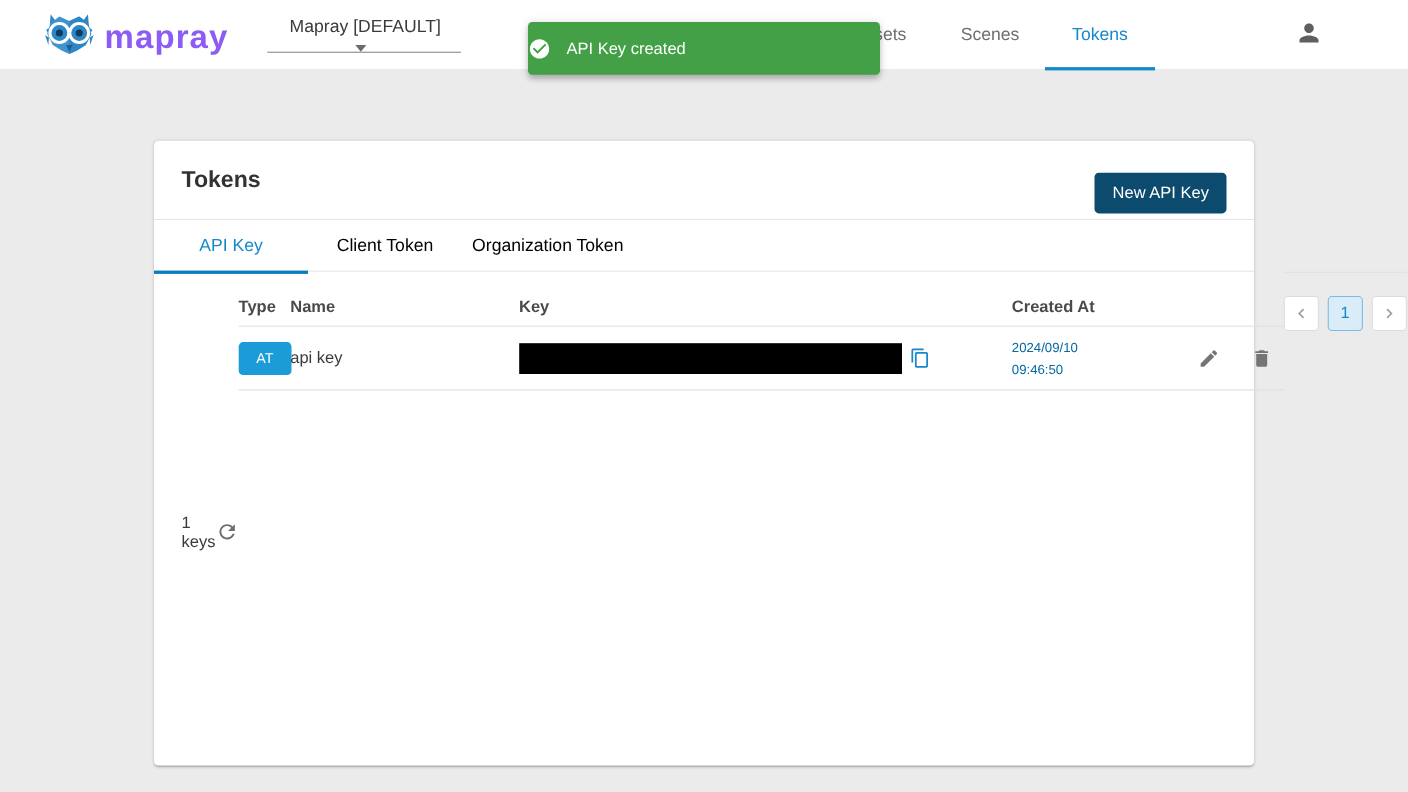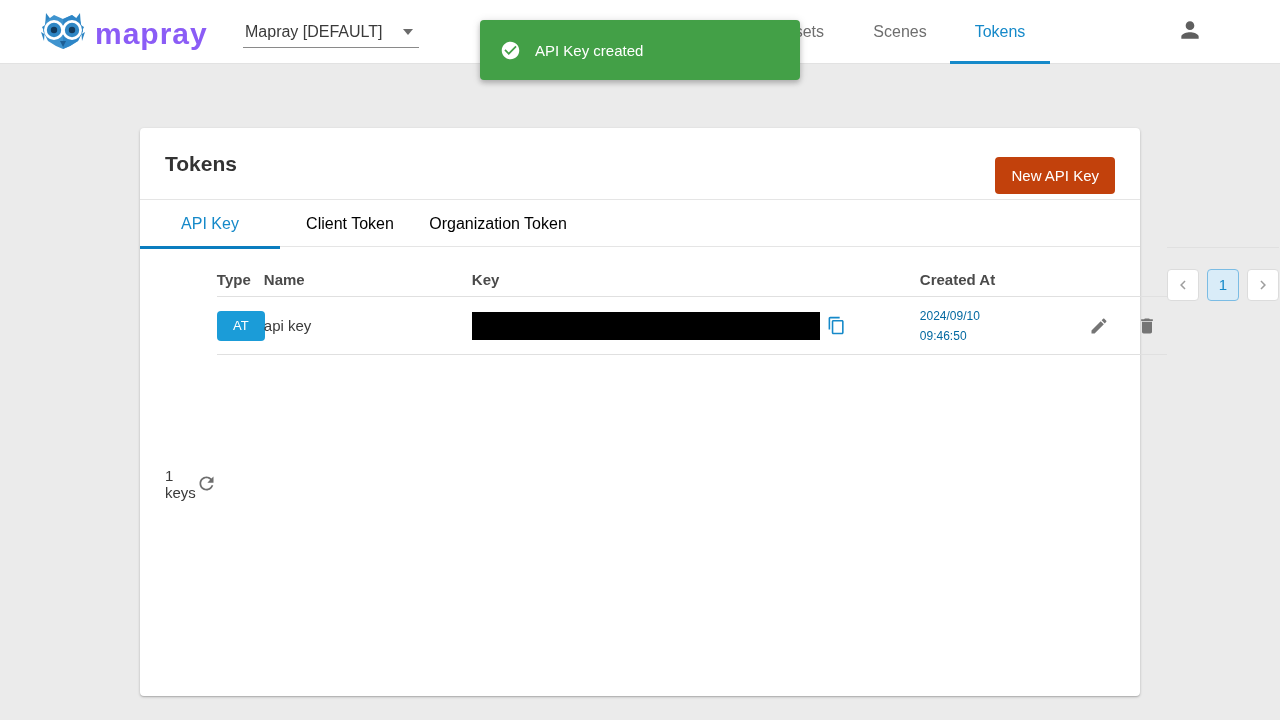--- a/index.html
+++ b/index.html
@@ -21,20 +21,21 @@
   .logo { position:absolute; left:40px; top:11px; display:flex; align-items:center; gap:9px; }
   .logo-word {
     font-size:30px; font-weight:bold; color:#8b5cf6; letter-spacing:1px;
     line-height:40px;
   }
   .project-select {
     position:absolute; left:243px; top:16px; width:176px; height:32px;
     display:flex; align-items:center; justify-content:space-between;
     border-bottom:1px solid #8a8a8a;
     cursor:pointer;
+    flex-direction:column;
   }
   .project-select .value { font-size:16px; color:#3a3a3a; padding-left:2px; }
   .select-arrow { width:0; height:0; border-left:5px solid transparent;
     border-right:5px solid transparent; border-top:6px solid #6b6b6b; margin-right:6px; }
 
   .main-nav { position:absolute; left:750px; top:0; width:400px; height:64px; display:flex; }
   .nav-item {
     width:100px; height:64px; display:flex; align-items:center; justify-content:center;
     font-size:16px; color:#6e6e6e; cursor:pointer; position:relative;
   }
@@ -42,40 +43,40 @@
   .nav-item.active::after {
     content:""; position:absolute; left:0; right:0; bottom:0; height:3px; background:#1589c9;
   }
   .account-btn {
     position:absolute; left:1174px; top:16px; width:32px; height:32px;
     display:flex; align-items:center; justify-content:center; cursor:pointer;
   }
 
   
   .toast {
-    position:absolute; left:480px; top:20px; width:320px; height:60px;
+    position:absolute; left:480px; top:20px; width:320px; height:48px;
     background:#43a047; border-radius:4px; z-index:20;
-    display:flex; align-items:center; padding-left:20px; gap:14px;
+    display:flex; align-items:center; gap:14px;
     box-shadow:0 3px 5px rgba(0,0,0,0.2), 0 1px 10px rgba(0,0,0,0.12);
   }
   .toast-text { color:#ffffff; font-size:15px; }
 
   
   .card {
     position:absolute; left:140px; top:128px; width:1000px; height:568px;
     background:#ffffff; border-radius:4px;
     box-shadow:0 1px 3px rgba(0,0,0,0.2), 0 1px 1px rgba(0,0,0,0.12);
     display:flex; flex-direction:column;
   }
   .card-header {
     height:71px; padding:0 25px; display:flex; align-items:center; justify-content:space-between;
   }
   .card-title { font-size:21px; font-weight:bold; color:#333333; }
   .primary-btn {
-    background:#c2410c; color:#ffffff; border:none; border-radius:4px;
+    background:#0c4a6e; color:#ffffff; border:none; border-radius:4px;
     font-family:"Liberation Sans", sans-serif;
     font-size:15px; padding:10px 16px; cursor:pointer;margin-top:24px;
   }
 
   .tab-bar {
     height:48px; display:flex;
     border-top:1px solid #e5e5e5; border-bottom:1px solid #e5e5e5;
   }
   .tab {
     height:48px; display:flex; align-items:center; justify-content:center;

